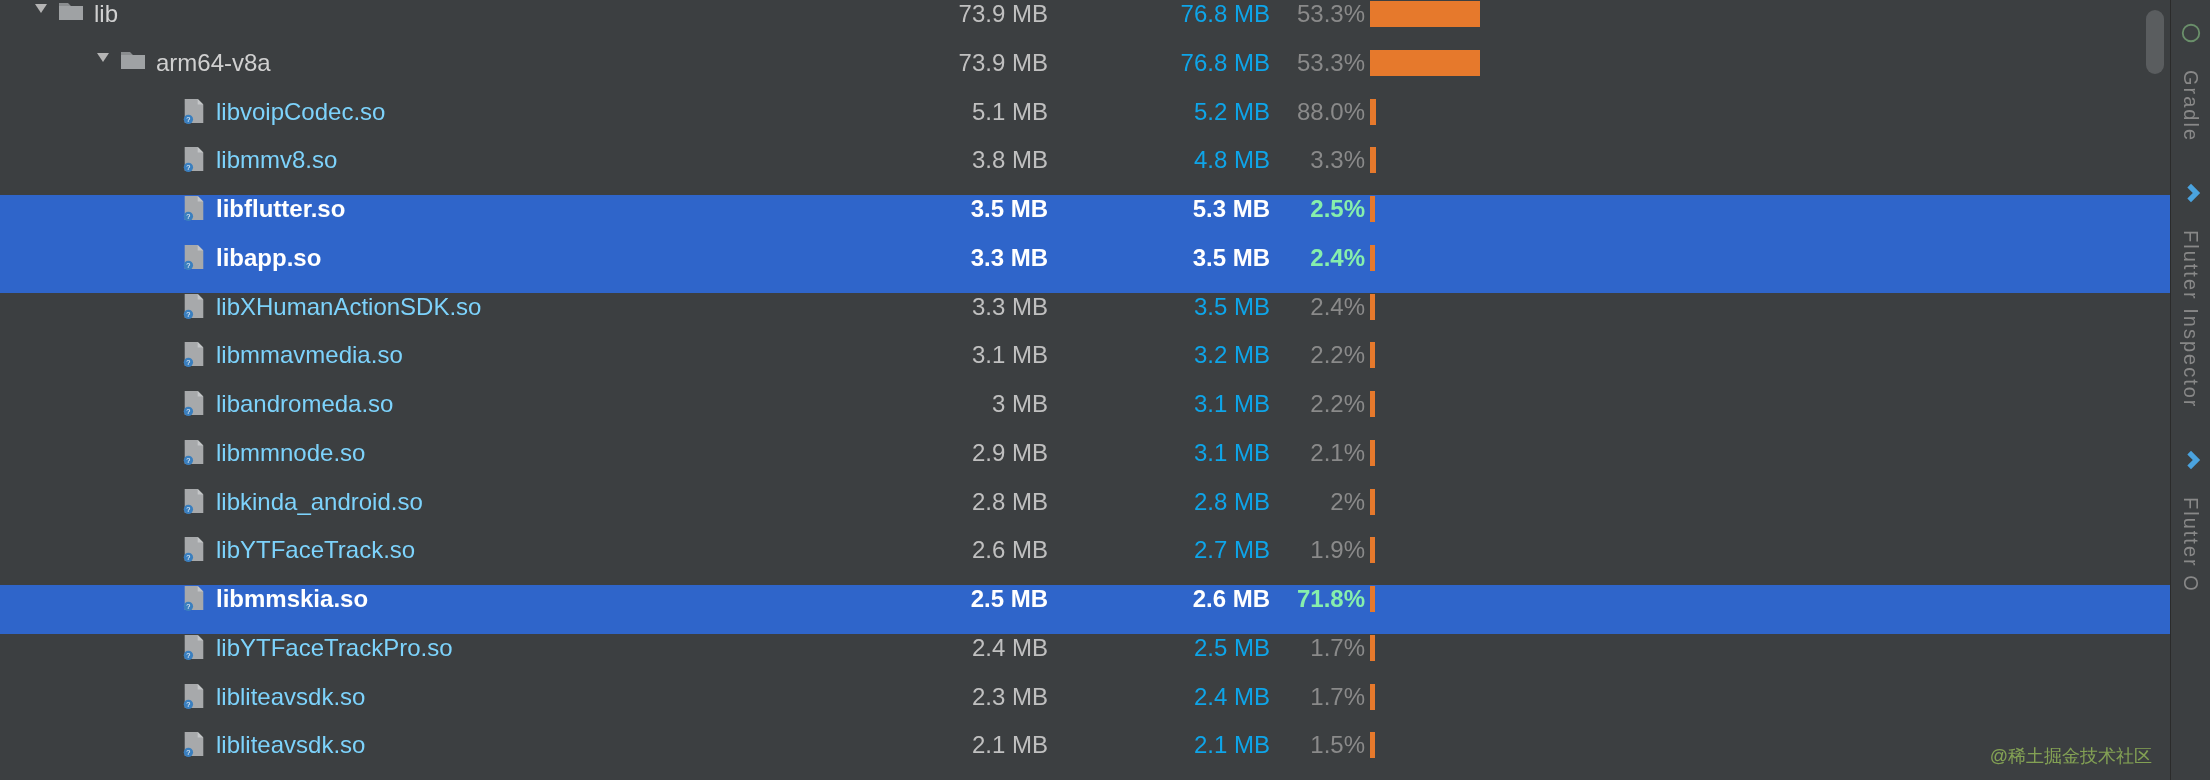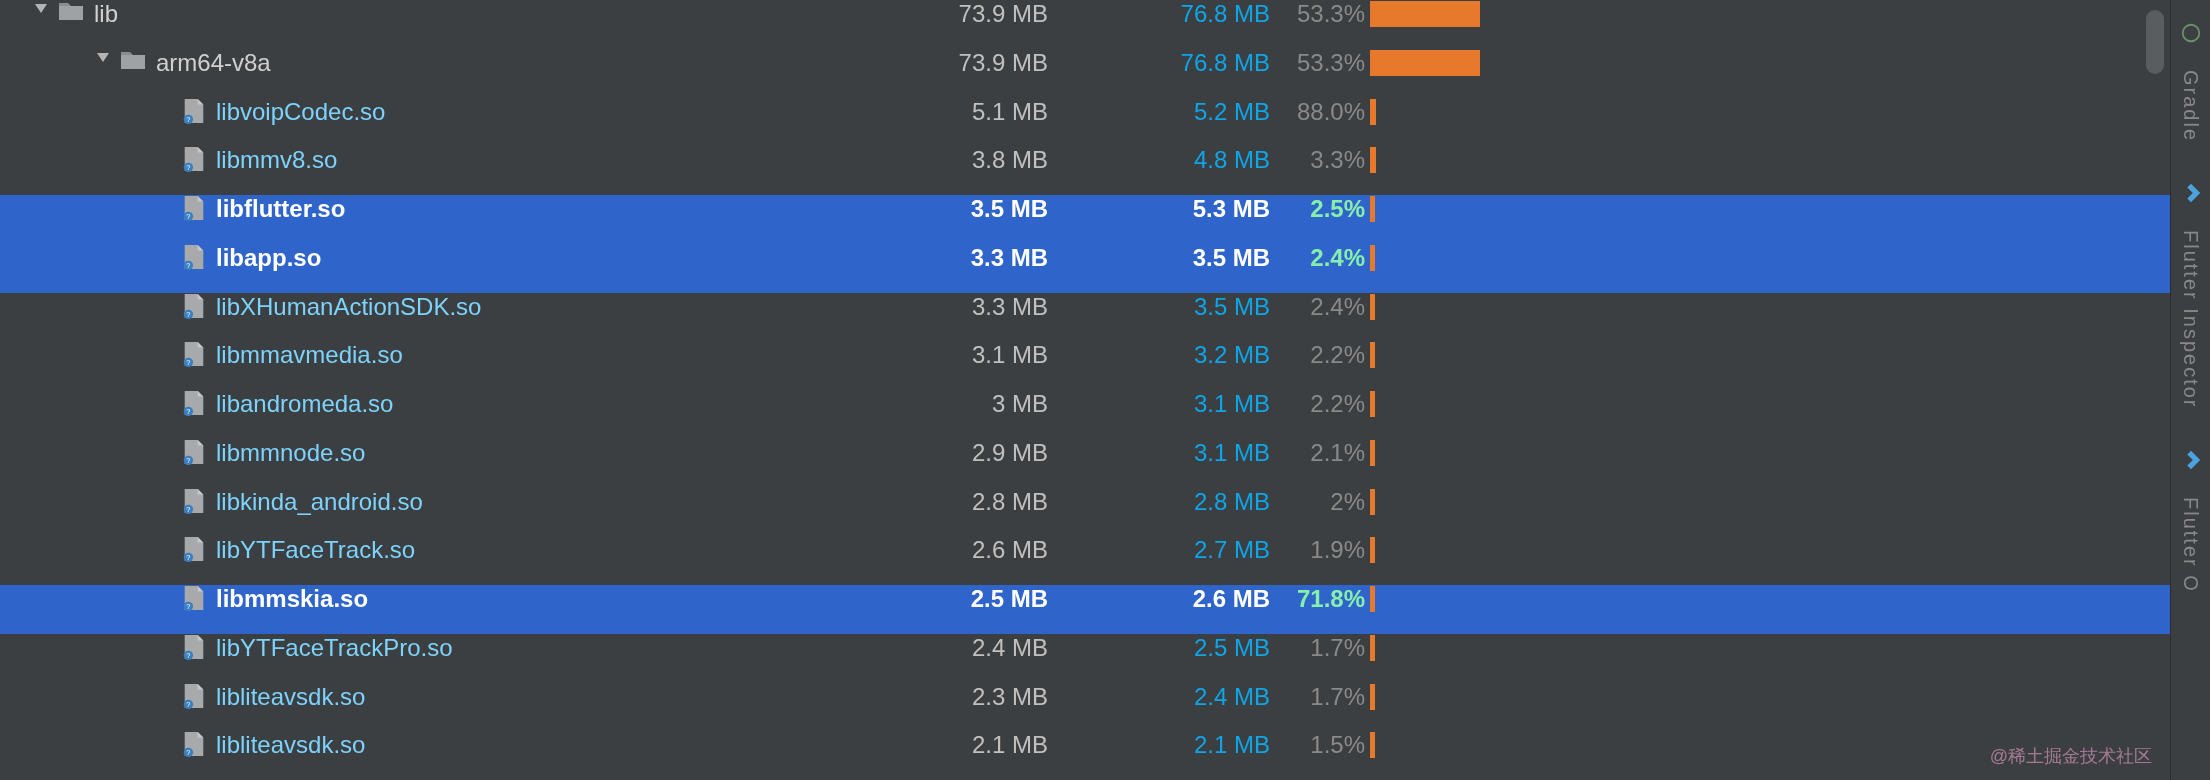--- a/index.html
+++ b/index.html
@@ -138,21 +138,21 @@
   }
   .side-icon {
     margin: 14px 0 6px 0;
     width: 22px;
     height: 22px;
   }
   .watermark {
     position: absolute;
     bottom: 12px;
     right: 58px;
-    color: #f9a8d4;
+    color: #bef264;
     font-size: 18px;
     opacity: 0.55;
     pointer-events: none;
   }
 </style>
 </head>
 <body>
 
 <div class="main">
   <div class="tree-panel" id="tree">

